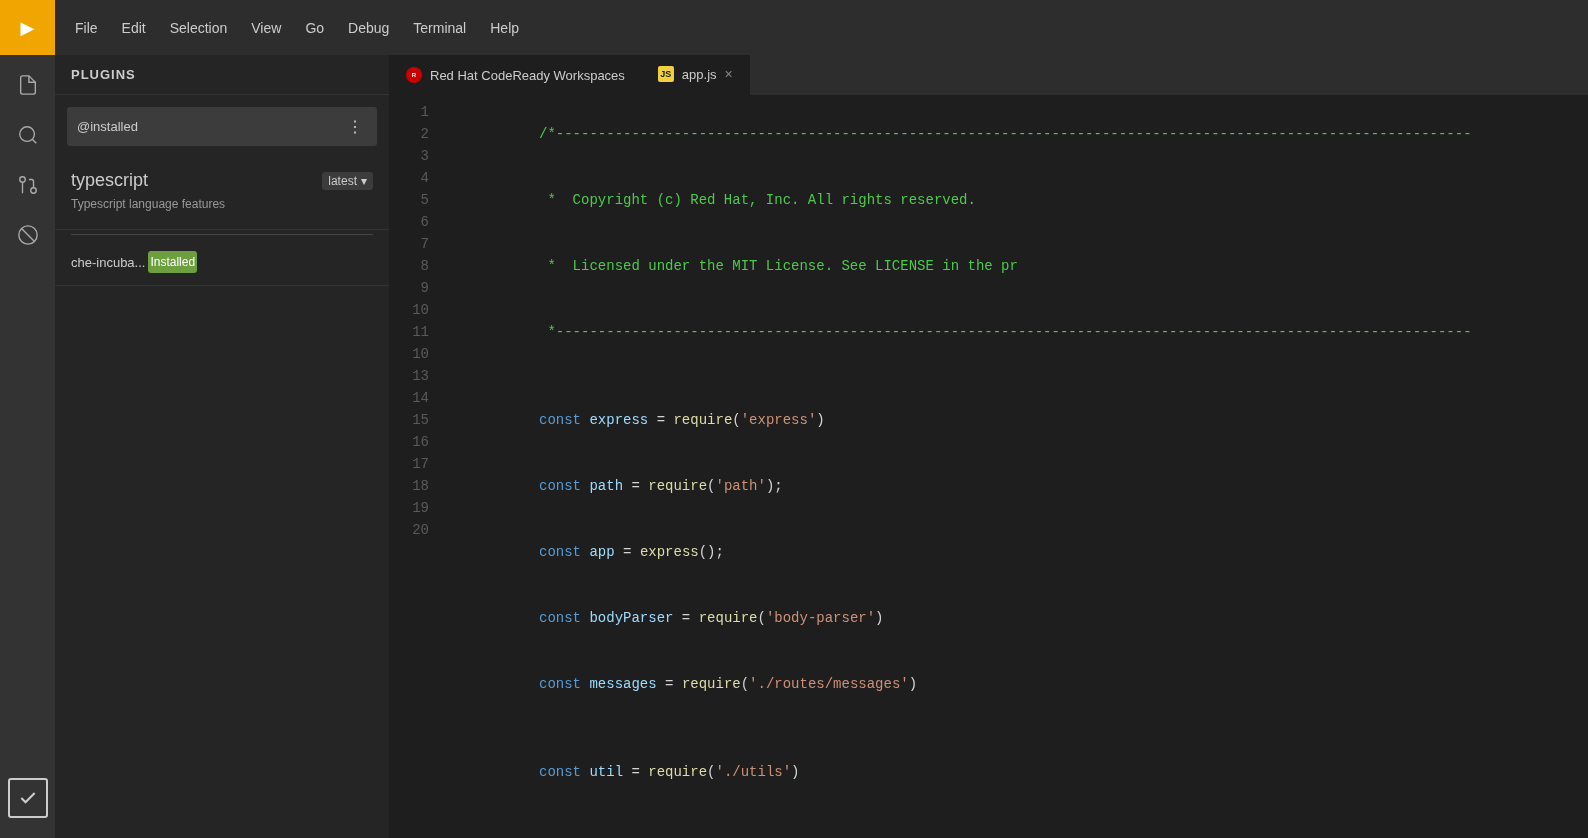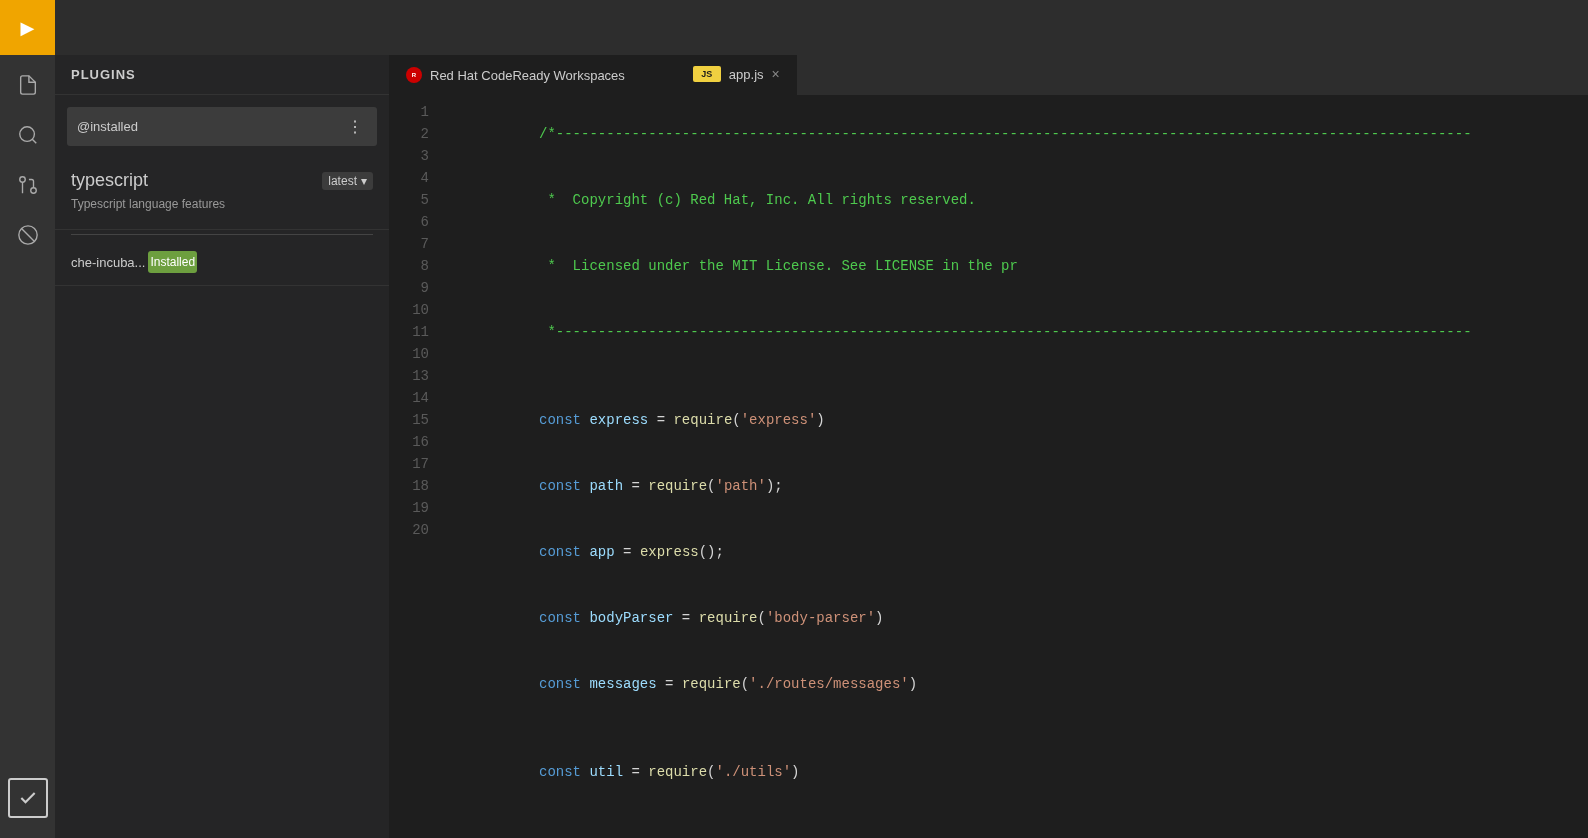--- a/index.html
+++ b/index.html
@@ -216,31 +216,30 @@
       border-radius: 50%;
       background: #cc0000;
       display: flex;
       align-items: center;
       justify-content: center;
       font-size: 10px;
       color: white;
       font-weight: bold;
     }
     .tab-icon-js {
-      width: 28px;
+      width: 16px;
       height: 16px;
       background: #f0d040;
       border-radius: 2px;
       display: flex;
       align-items: center;
       justify-content: center;
       font-size: 9px;
       font-weight: bold;
       color: #1a1a1a;
-      margin-left: 35px;
     }
     .tab-close {
       font-size: 14px;
       color: #888888;
       cursor: pointer;
     }
 
     
     #code-editor {
       flex: 1;
@@ -277,20 +276,30 @@
     .str-single { color: #ce9178; }   
     .comment-header { color: #4ec94e; }
     .plain { color: #d4d4d4; }
     .var-name { color: #9cdcfe; }
   </style>
 </head>
 <body>
 
 <div id="menubar">
   <div class="arrow-btn"></div>
+  <div class="menu-items">
+    <span class="menu-item">File</span>
+    <span class="menu-item">Edit</span>
+    <span class="menu-item">Selection</span>
+    <span class="menu-item">View</span>
+    <span class="menu-item">Go</span>
+    <span class="menu-item">Debug</span>
+    <span class="menu-item">Terminal</span>
+    <span class="menu-item">Help</span>
+  </div>
 </div>
 
 <div id="main">
 
   <div id="activity-bar">
 
     <div class="activity-icon">
       <svg width="22" height="22" viewBox="0 0 24 24" fill="none" stroke="#aaaaaa" stroke-width="1.5">
         <path d="M13 2H6a2 2 0 00-2 2v16a2 2 0 002 2h12a2 2 0 002-2V9z"></path>
         <polyline points="13 2 13 9 20 9"></polyline>

